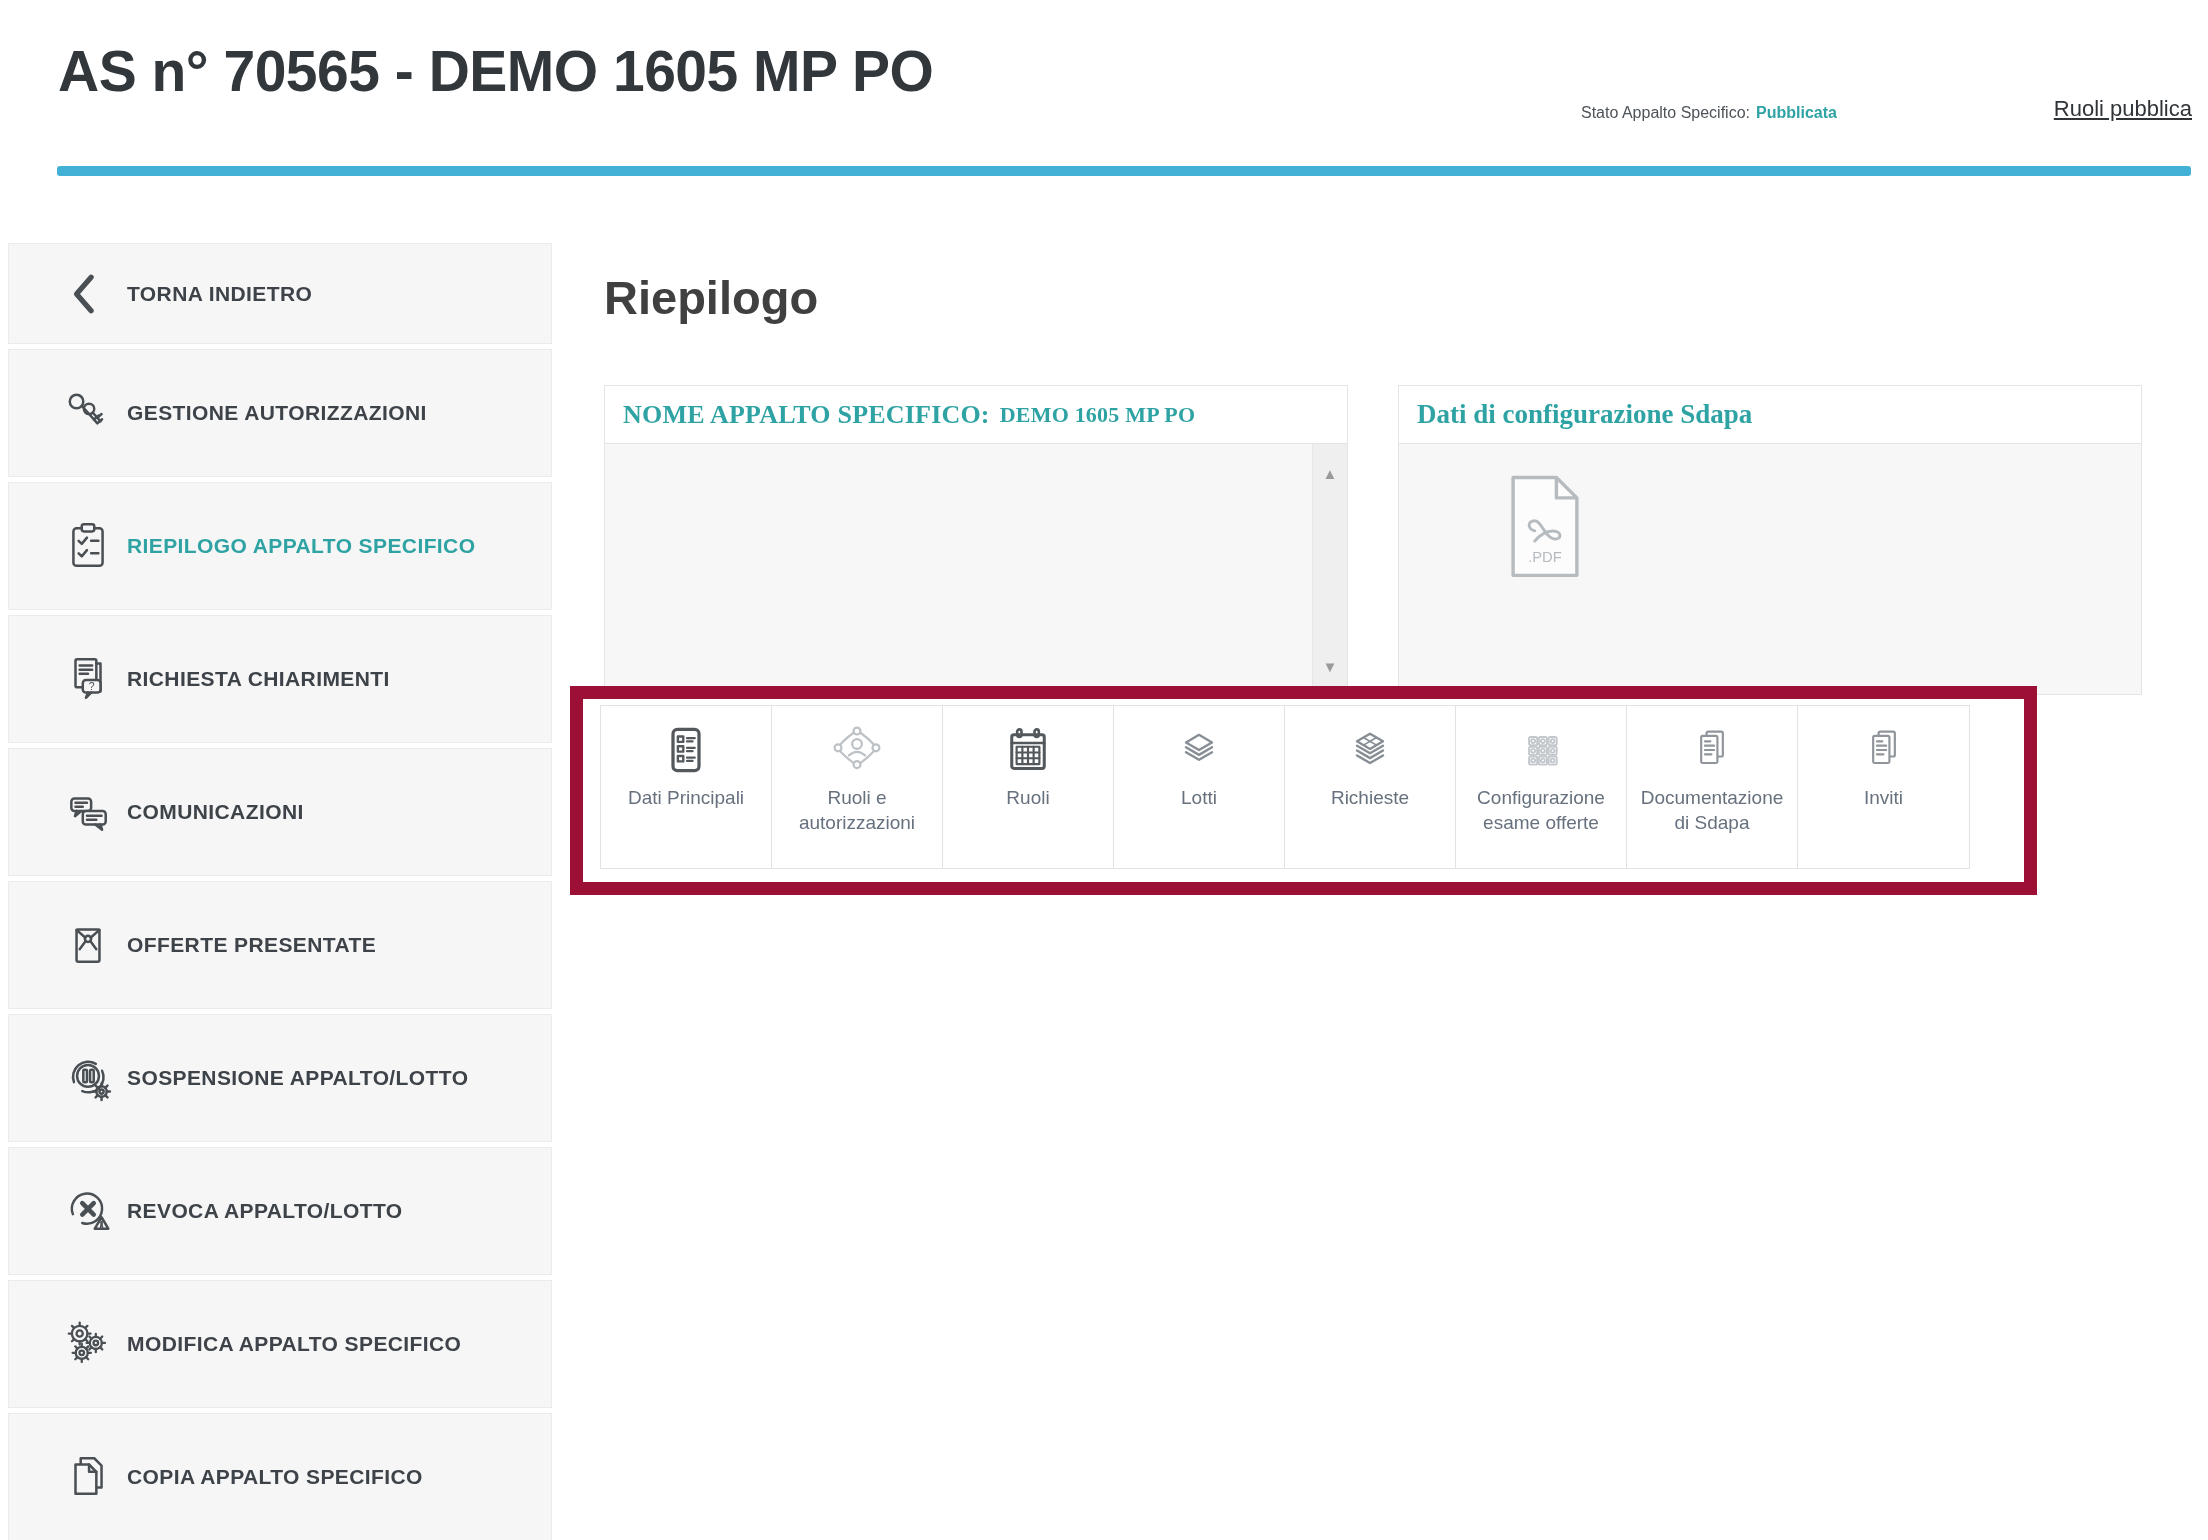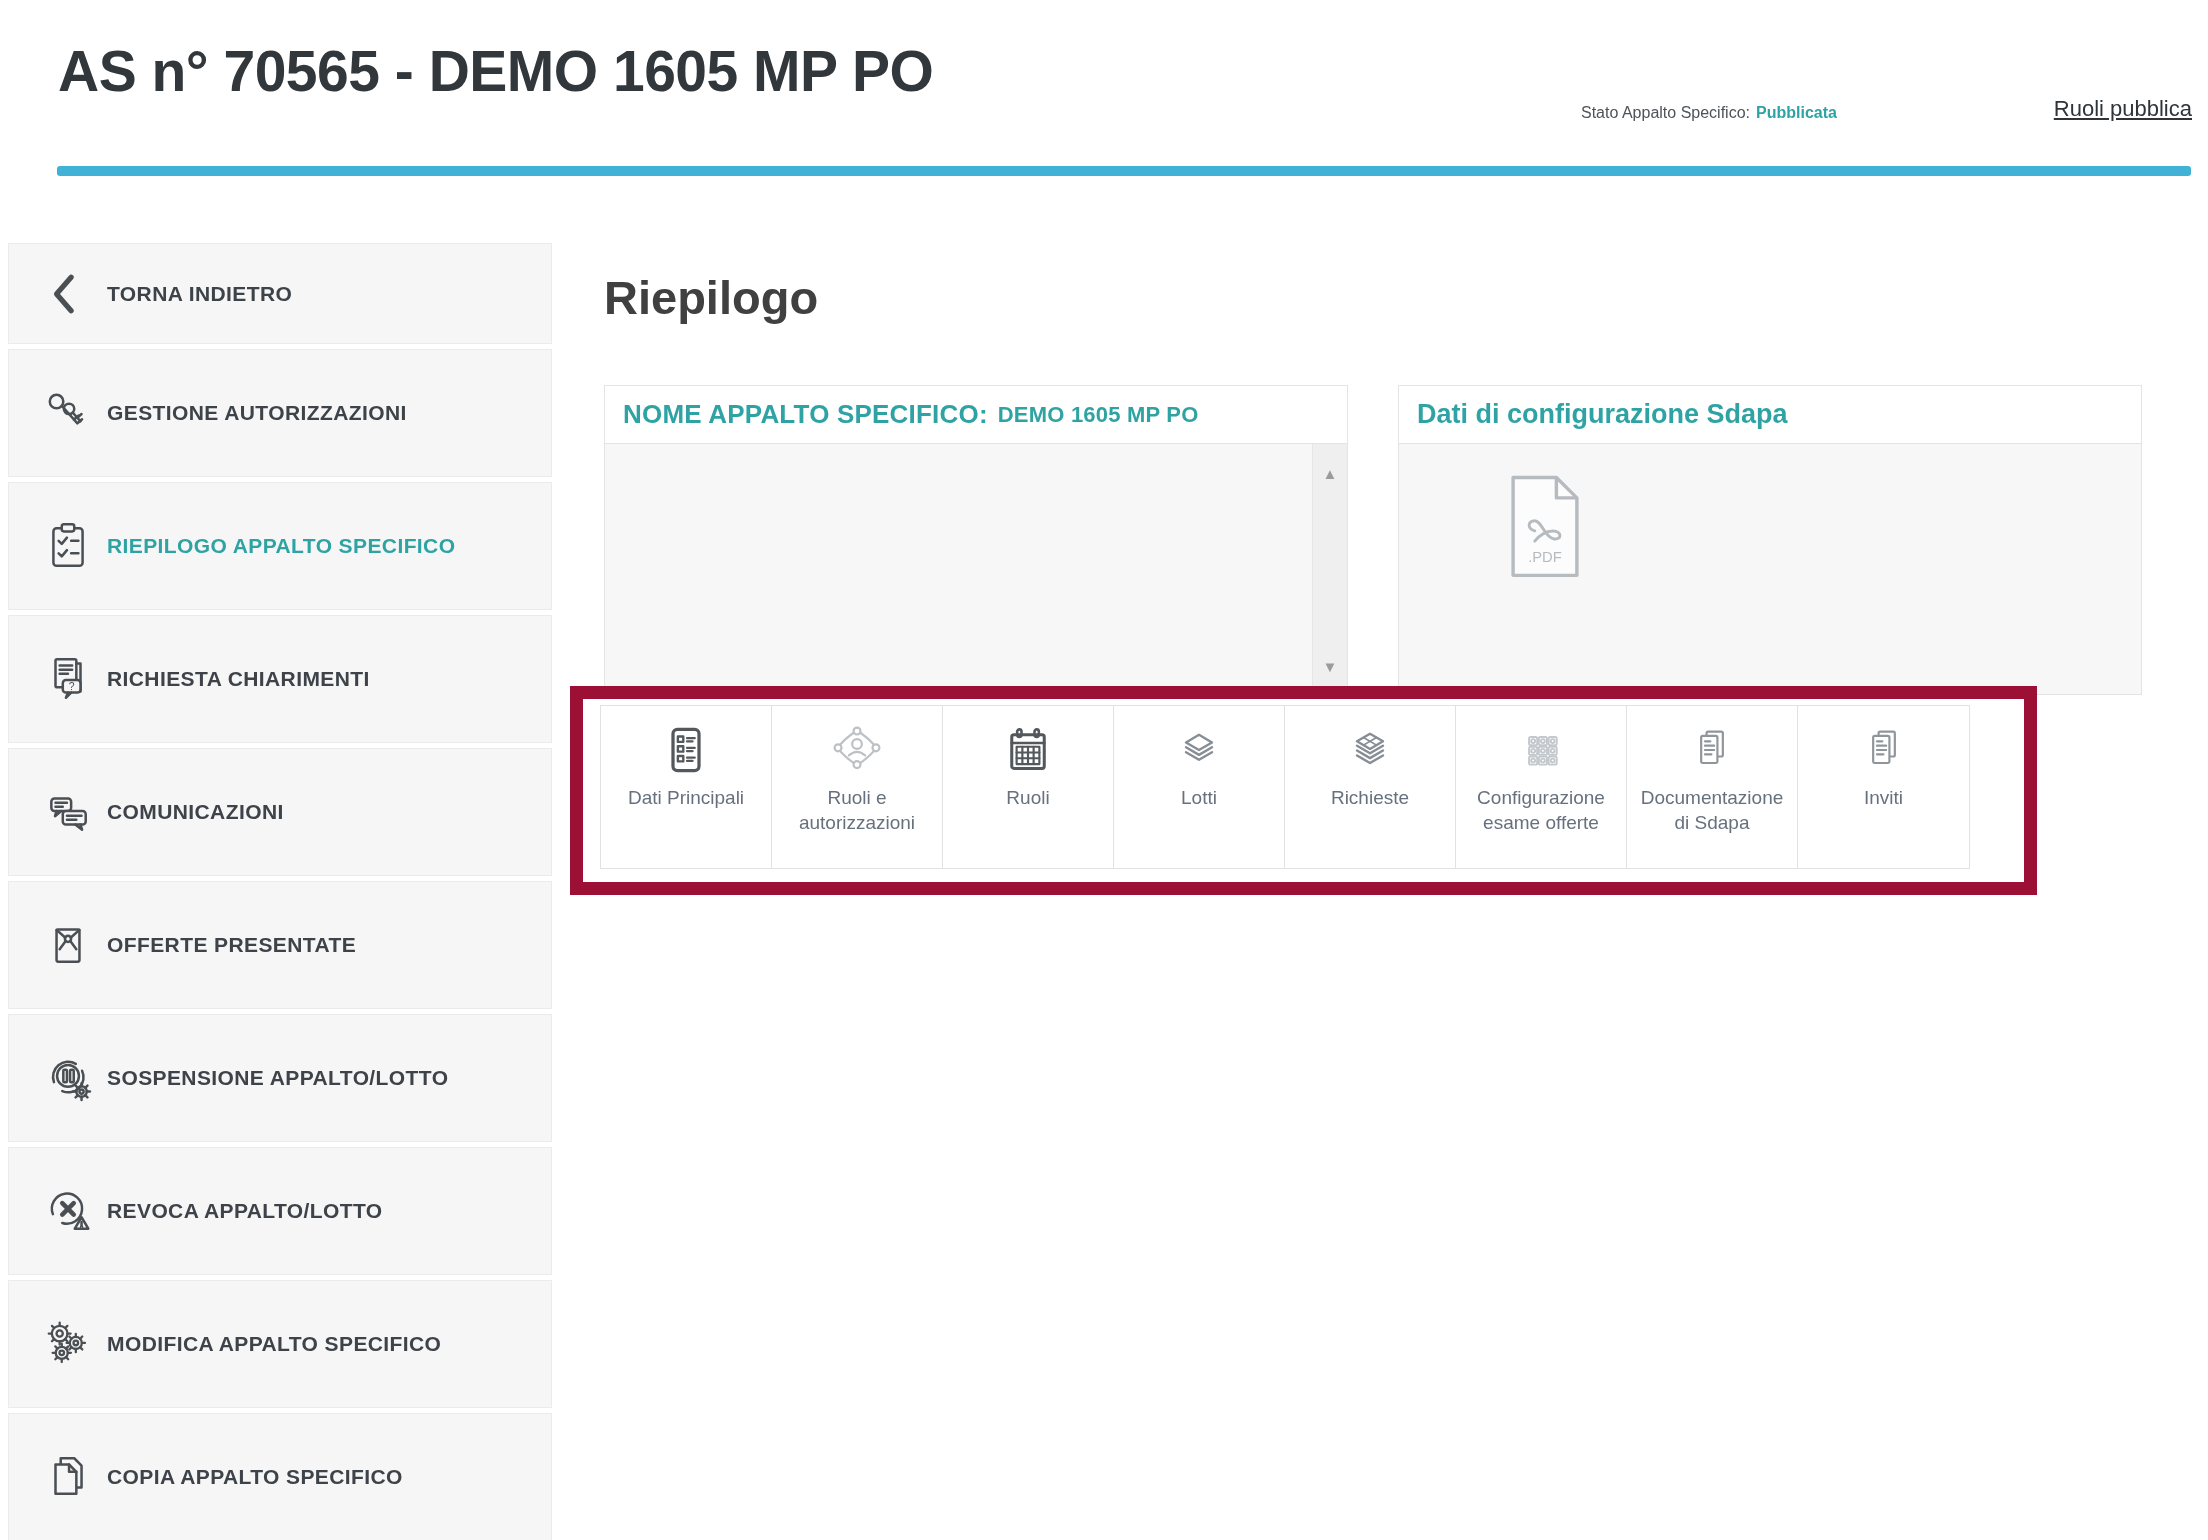--- a/index.html
+++ b/index.html
@@ -11,33 +11,33 @@
   
   .page-title{position:absolute;left:58px;top:38px;font-size:57px;font-weight:700;color:#32373C;letter-spacing:-0.5px;white-space:nowrap;}
   .status-line{position:absolute;left:1553px;top:104px;font-size:16px;color:#4D5358;white-space:nowrap;margin-left:28px;}
   .status-line .status-value{color:var(--teal);font-weight:700;margin-left:6px;}
   .seduta-link{position:absolute;right:16px;top:96px;font-size:22px;color:#2F3439;text-decoration:underline;cursor:pointer;white-space:nowrap;}
   .header-divider{position:absolute;left:57px;top:166px;width:2134px;height:10px;background:var(--cyan);border-radius:3px;}
   
   #sidebar{position:absolute;left:8px;top:243px;width:544px;}
   .side-item{
     box-sizing:border-box;height:128px;margin-bottom:5px;background:#F6F6F6;
-    border:1px solid #EBEBEB;display:flex;align-items:center;padding-left:34px;gap:14px;cursor:pointer;
+    border:1px solid #EBEBEB;display:flex;align-items:center;padding-left:54px;gap:14px;cursor:pointer;
   }
   .side-item.first{height:101px;}
   .side-icon{flex:0 0 50px;width:50px;height:50px;color:#4A4F54;display:flex;align-items:center;justify-content:center;}
   .side-icon svg{width:50px;height:50px;}
   .side-label{font-size:21px;font-weight:700;color:#3D4349;letter-spacing:0.4px;white-space:nowrap;}
   .side-item.active .side-label{color:var(--teal);}
   
   .main-title{position:absolute;left:604px;top:270px;font-size:47px;font-weight:700;color:#404040;}
   .panel{position:absolute;top:385px;box-sizing:border-box;background:#F7F7F7;border:1px solid #E4E4E4;}
   .panel-nome{left:604px;width:744px;height:306px;}
   .panel-sdapa{left:1398px;width:744px;height:310px;}
-  .panel-head{box-sizing:border-box;height:58px;background:#FFFFFF;border-bottom:1px solid #E4E4E4;display:flex;align-items:center;padding:0 18px;gap:10px;white-space:nowrap;overflow:hidden;}
+  .panel-head{box-sizing:border-box;height:58px;background:#FFFFFF;border-bottom:1px solid #E4E4E4;display:flex;align-items:center;padding:0 18px;gap:10px;white-space:nowrap;overflow:hidden;font-family:Liberation Serif, serif;}
   .nome-label{color:var(--teal);font-weight:700;font-size:26px;letter-spacing:0.2px;}
   .nome-value{color:var(--teal);font-weight:700;font-size:22px;letter-spacing:0.2px;}
   .sdapa-title{color:var(--teal);font-weight:700;font-size:27px;}
   .panel-body{position:absolute;left:0;right:0;top:58px;bottom:0;}
   .scroll-track{position:absolute;top:0;right:0;bottom:0;width:34px;background:#EFEFEF;border-left:1px solid #E6E6E6;}
   .scroll-arrow{position:absolute;left:0;width:34px;text-align:center;font-size:15px;color:#9B9B9B;cursor:pointer;line-height:15px;}
   .scroll-arrow.up{top:22px;}
   .scroll-arrow.down{bottom:16px;}
   .pdf-icon{position:absolute;left:105px;top:30px;width:82px;height:100px;cursor:pointer;}
   

